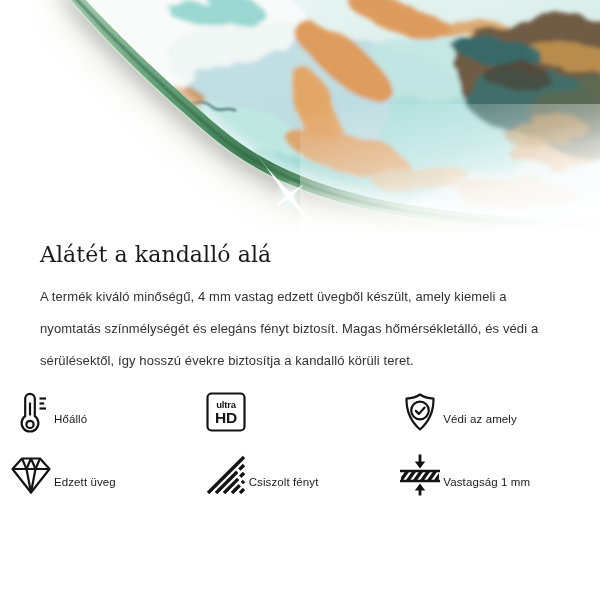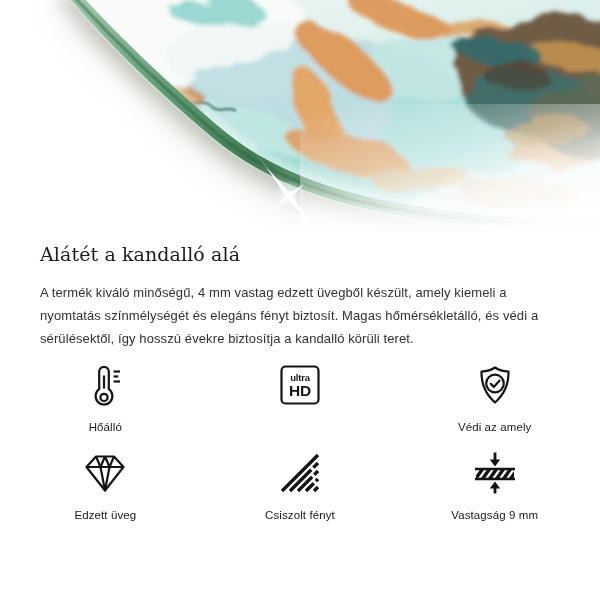--- a/index.html
+++ b/index.html
@@ -7,32 +7,32 @@
     width:600px;height:600px;background:#ffffff;overflow:hidden;
     font-family:"Liberation Sans",sans-serif;color:#1c1c1c;
     -webkit-font-smoothing:antialiased;
   }
   .page{width:600px;height:600px;position:relative;background:#fff;}
   .hero{position:relative;width:600px;height:232px;overflow:hidden;}
   .hero svg{display:block;}
   .content{padding:5px 40px 0 40px;}
   .title{
     font-family:"DejaVu Serif","Liberation Serif",serif;
-    font-weight:400;font-size:19px;line-height:35px;color:#1b1b1b;
+    font-weight:400;font-size:22px;line-height:35px;color:#1b1b1b;
     margin:0;letter-spacing:.1px;
   }
   .desc{
-    font-size:13px;line-height:23px;color:#313131;margin:9px 0 0 0;
+    font-size:13px;line-height:32px;color:#313131;margin:9px 0 0 0;
     max-width:510px;letter-spacing:.1px;
   }
   .features{
     display:grid;grid-template-columns:repeat(3,1fr);
     margin:12px 8px 0 8px;row-gap:17px;
   }
-  .feature{display:flex;flex-direction:column;align-items:center;}
+  .feature{display:flex;align-items:center;}
   .icon-box{height:46px;width:46px;display:flex;align-items:center;justify-content:center;}
   .feature-label{margin-top:13px;font-size:11.5px;color:#1a1a1a;letter-spacing:.1px;white-space:nowrap;}
   .ic{stroke:#141414;fill:none;stroke-width:2.2;}
 </style>
 </head>
 <body>
 
 <div class="page">
 
   <div class="hero">
@@ -237,17 +237,17 @@
             <line x1="23" y1="31" x2="33" y2="17"></line>
             <line x1="30" y1="31" x2="40" y2="17"></line>
             <line x1="37" y1="31" x2="47" y2="17"></line>
           </g>
           <line x1="23" y1="2.5" x2="23" y2="10" stroke="#141414" stroke-width="2.8"></line>
           <polygon points="23,16.5 17.8,9.5 28.2,9.5" fill="#141414"></polygon>
           <line x1="23" y1="43.5" x2="23" y2="36" stroke="#141414" stroke-width="2.8"></line>
           <polygon points="23,31.5 17.8,38.5 28.2,38.5" fill="#141414"></polygon>
         </svg>
       </div>
-      <span class="feature-label">Vastagság 9 mm</span>
+      <span class="feature-label">Vastagság 1 mm</span>
     </div>
 
   </div>
 </div>
 
 </body></html>

